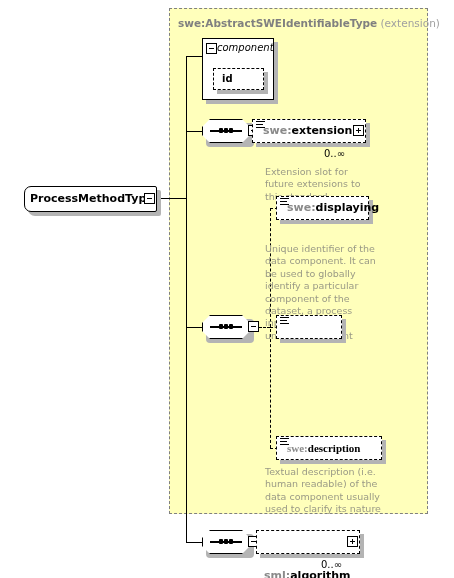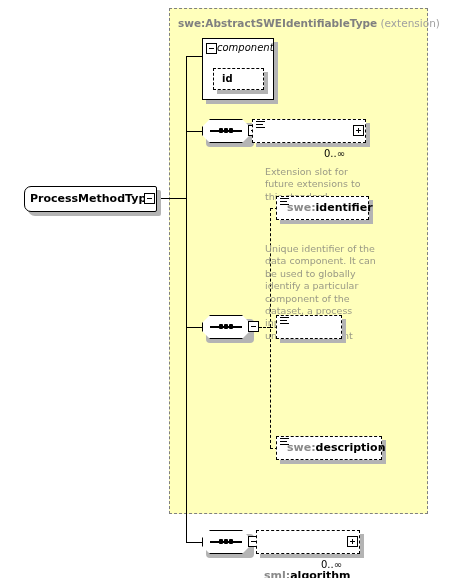--- a/index.html
+++ b/index.html
@@ -162,20 +162,21 @@
 
   <div class="dln h" style="left:243px;top:131px;width:11px;"></div>
 
   <div class="shadow" style="left:240px;top:123px;width:114px;height:24px;"></div>
   <div class="el-box" style="left:236px;top:119px;width:114px;"></div>
   <div class="mini-seq" style="left:240px;top:121px;">
       <i></i>
       <i></i>
       <i></i>
     </div>
+  <div class="el-label" style="left:247px;top:119px;"><span class="ns">swe:</span><span>extension</span></div>
   <div class="exp plus" style="left:337px;top:125px;"></div>
   <div class="occ" style="left:308px;top:148px;">0..∞</div>
   <div class="doc" style="left:249px;top:166px;width:110px;">Extension slot for future extensions to this standard.</div>
 
   <div class="shadow" style="left:190px;top:319px;width:48px;height:24px;border-radius:4px;"></div>
   <div class="seq" style="left:186px;top:315px;">
     <div class="body"></div>
     <div class="hline"></div>
     <div class="dot" style="left:17px;"></div>
     <div class="dot" style="left:22px;"></div>
@@ -189,39 +190,40 @@
   <div class="dln h" style="left:254px;top:327px;width:13px;"></div>
   <div class="dln h" style="left:254px;top:448px;width:13px;"></div>
 
   <div class="shadow" style="left:264px;top:200px;width:93px;height:24px;"></div>
   <div class="el-box" style="left:260px;top:196px;width:93px;"></div>
   <div class="mini-seq" style="left:264px;top:198px;">
       <i></i>
       <i></i>
       <i></i>
     </div>
-  <div class="el-label" style="left:271px;top:196px;"><span class="ns">swe:</span><span>identifier</span></div>
+  <div class="el-label" style="left:271px;top:196px;"><span class="ns">swe:</span><span>displaying</span></div>
   <div class="doc" style="left:249px;top:243px;width:116px;">Unique identifier of the data component. It can be used to globally identify a particular component of the dataset, a process input/output or a universal constant</div>
 
   <div class="shadow" style="left:264px;top:319px;width:66px;height:24px;"></div>
   <div class="el-box" style="left:260px;top:315px;width:66px;"></div>
   <div class="mini-seq" style="left:264px;top:317px;">
       <i></i>
       <i></i>
       <i></i>
     </div>
 
   <div class="shadow" style="left:264px;top:440px;width:106px;height:24px;"></div>
   <div class="el-box" style="left:260px;top:436px;width:106px;"></div>
   <div class="mini-seq" style="left:264px;top:438px;">
       <i></i>
       <i></i>
       <i></i>
     </div>
-  <div class="el-label" style="left:271px;top:436px;"><span class="ns">swe:</span><span>description</span></div>
+  <div class="el-label" style="left:271px;top:436px;font-family:Liberation Serif, serif;"><span class="ns">swe:</span><span>description</span></div>
+  <div class="doc" style="left:249px;top:466px;width:120px;">Textual description (i.e. human readable) of the data component usually used to clarify its nature</div>
 
   <div class="shadow" style="left:190px;top:534px;width:48px;height:24px;border-radius:4px;"></div>
   <div class="seq" style="left:186px;top:530px;">
     <div class="body"></div>
     <div class="hline"></div>
     <div class="dot" style="left:17px;"></div>
     <div class="dot" style="left:22px;"></div>
     <div class="dot" style="left:27px;"></div>
   </div>
   <div class="exp" style="left:232px;top:536px;"></div>

